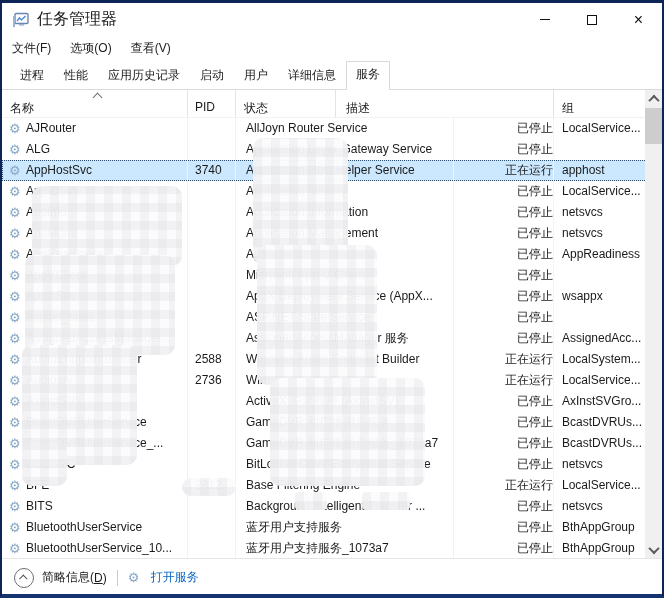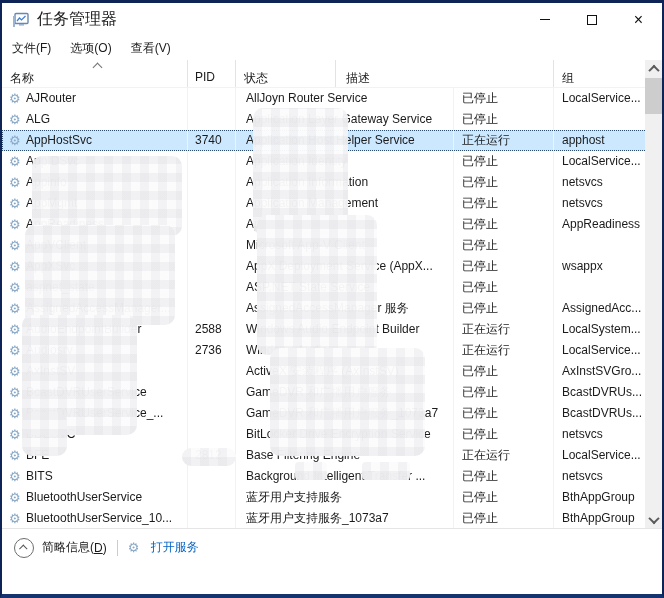--- a/index.html
+++ b/index.html
@@ -33,21 +33,21 @@
   .th.status{width:100px;}
   .th.group{width:93px;}
   .sort-chev{position:absolute;top:4px;left:92px;width:6px;height:6px;border-left:1px solid #707070;border-top:1px solid #707070;transform:rotate(45deg);}
   .tbody{position:absolute;top:28px;left:0;width:645px;bottom:0;overflow:hidden;}
   .trow{display:flex;height:21px;line-height:21px;font-size:12px;}
   .trow.selected{background:#cce8ff;outline:1px dotted #2c4d6e;outline-offset:-1px;}
   .td{box-sizing:border-box;overflow:hidden;white-space:nowrap;border-right:1px solid #f2f2f2;}
   .td.name{width:186px;padding-left:7px;display:flex;align-items:center;}
   .td.pid{width:48px;padding-left:7px;}
   .td.desc{width:218px;padding-left:10px;}
-  .td.status{width:100px;padding-left:8px;}
+  .td.status{width:100px;padding-left:8px;text-align:right;}
   .td.group{width:93px;padding-left:8px;border-right:none;}
   .gear{font-size:13px;line-height:13px;color:#8aa9c6;width:17px;flex:0 0 auto;}
   
   .scrollbar{position:absolute;top:0;right:0;width:17px;height:468px;background:#f0f0f0;}
   .sb-btn{position:absolute;left:0;width:17px;height:17px;display:flex;align-items:center;justify-content:center;}
   .sb-btn.up{top:0;}
   .sb-btn.down{bottom:0;}
   .chev{width:6px;height:6px;border-left:2px solid #5a5a5a;border-top:2px solid #5a5a5a;}
   .chev.up{transform:rotate(45deg) translate(1px,1px);}
   .chev.down{transform:rotate(225deg) translate(1px,1px);}
@@ -93,20 +93,29 @@
         </div>
     </div>
   </div>
 
   <div class="menubar">
     <span>文件(F)</span>
     <span>选项(O)</span>
     <span>查看(V)</span>
   </div>
 
+  <div class="tabbar">
+      <div class="tab">进程</div>
+      <div class="tab">性能</div>
+      <div class="tab">应用历史记录</div>
+      <div class="tab">启动</div>
+      <div class="tab">用户</div>
+      <div class="tab">详细信息</div>
+      <div class="tab active">服务</div>
+    </div>
 
   <div class="table-wrap">
     <div class="thead">
       <span class="sort-chev"></span>
       <div class="th name">名称</div>
       <div class="th pid">PID</div>
       <div class="th status">状态</div>
       <div class="th desc">描述</div>
       <div class="th group">组</div>
     </div>

